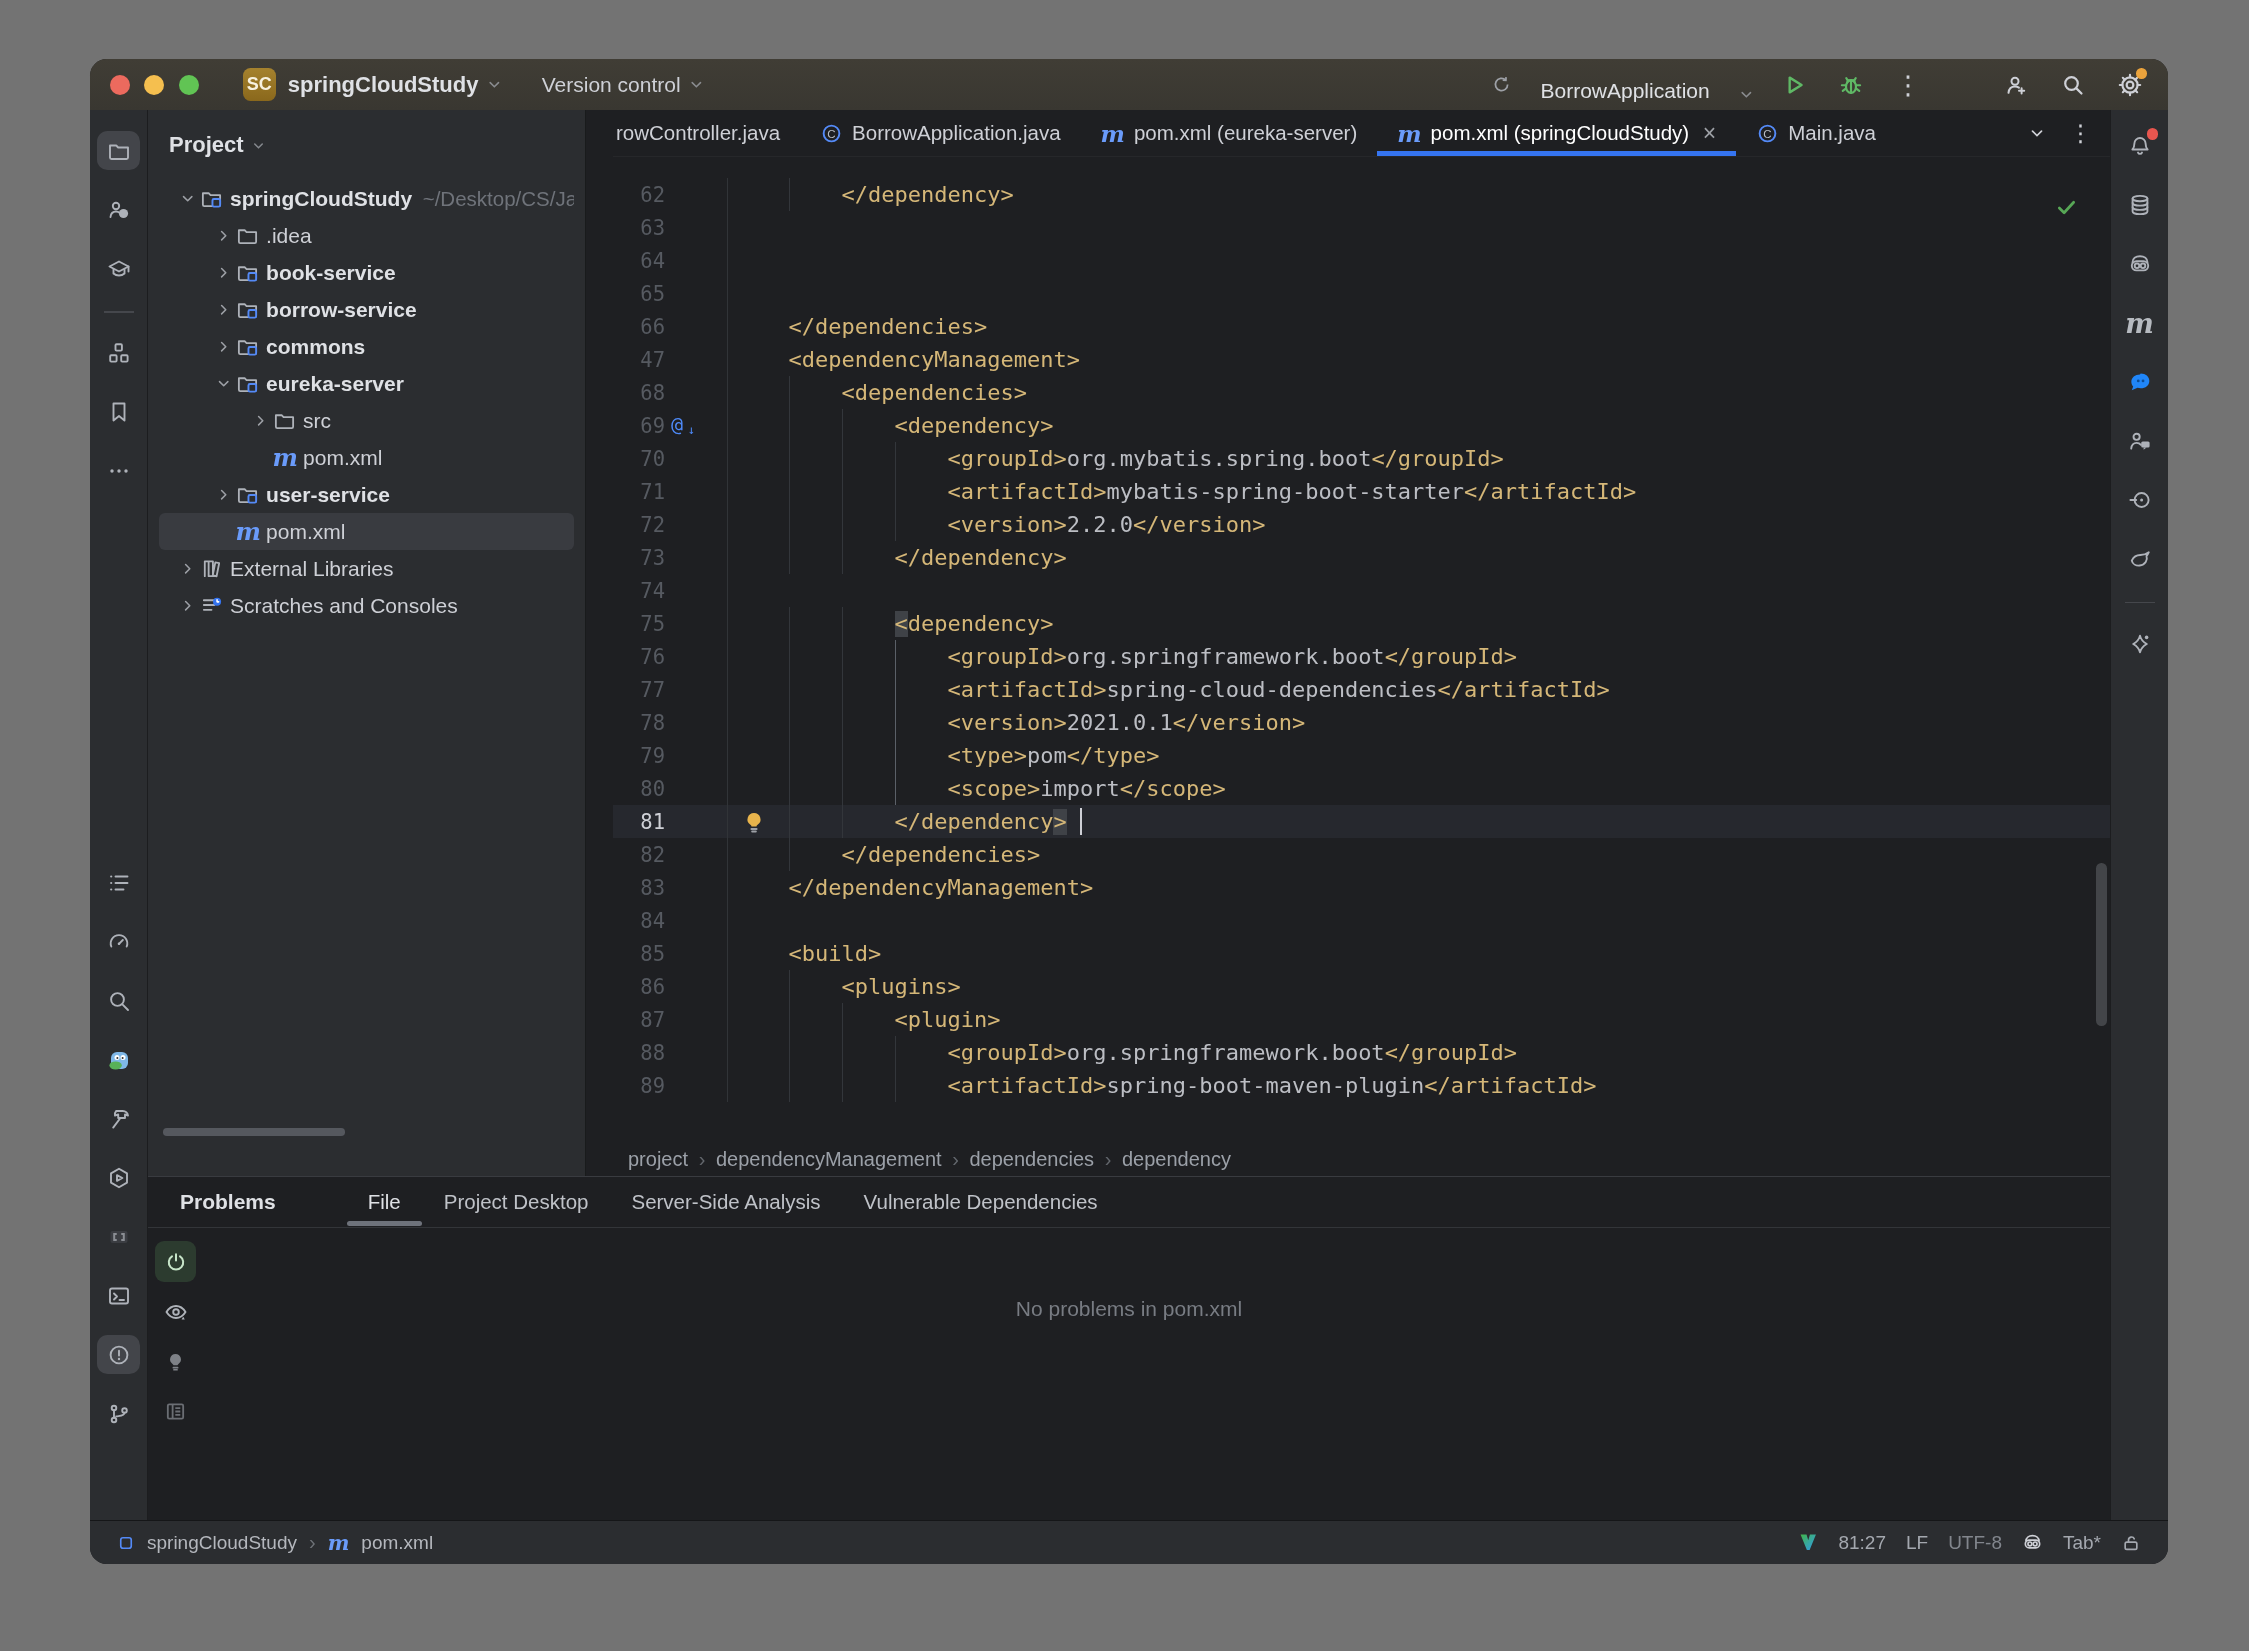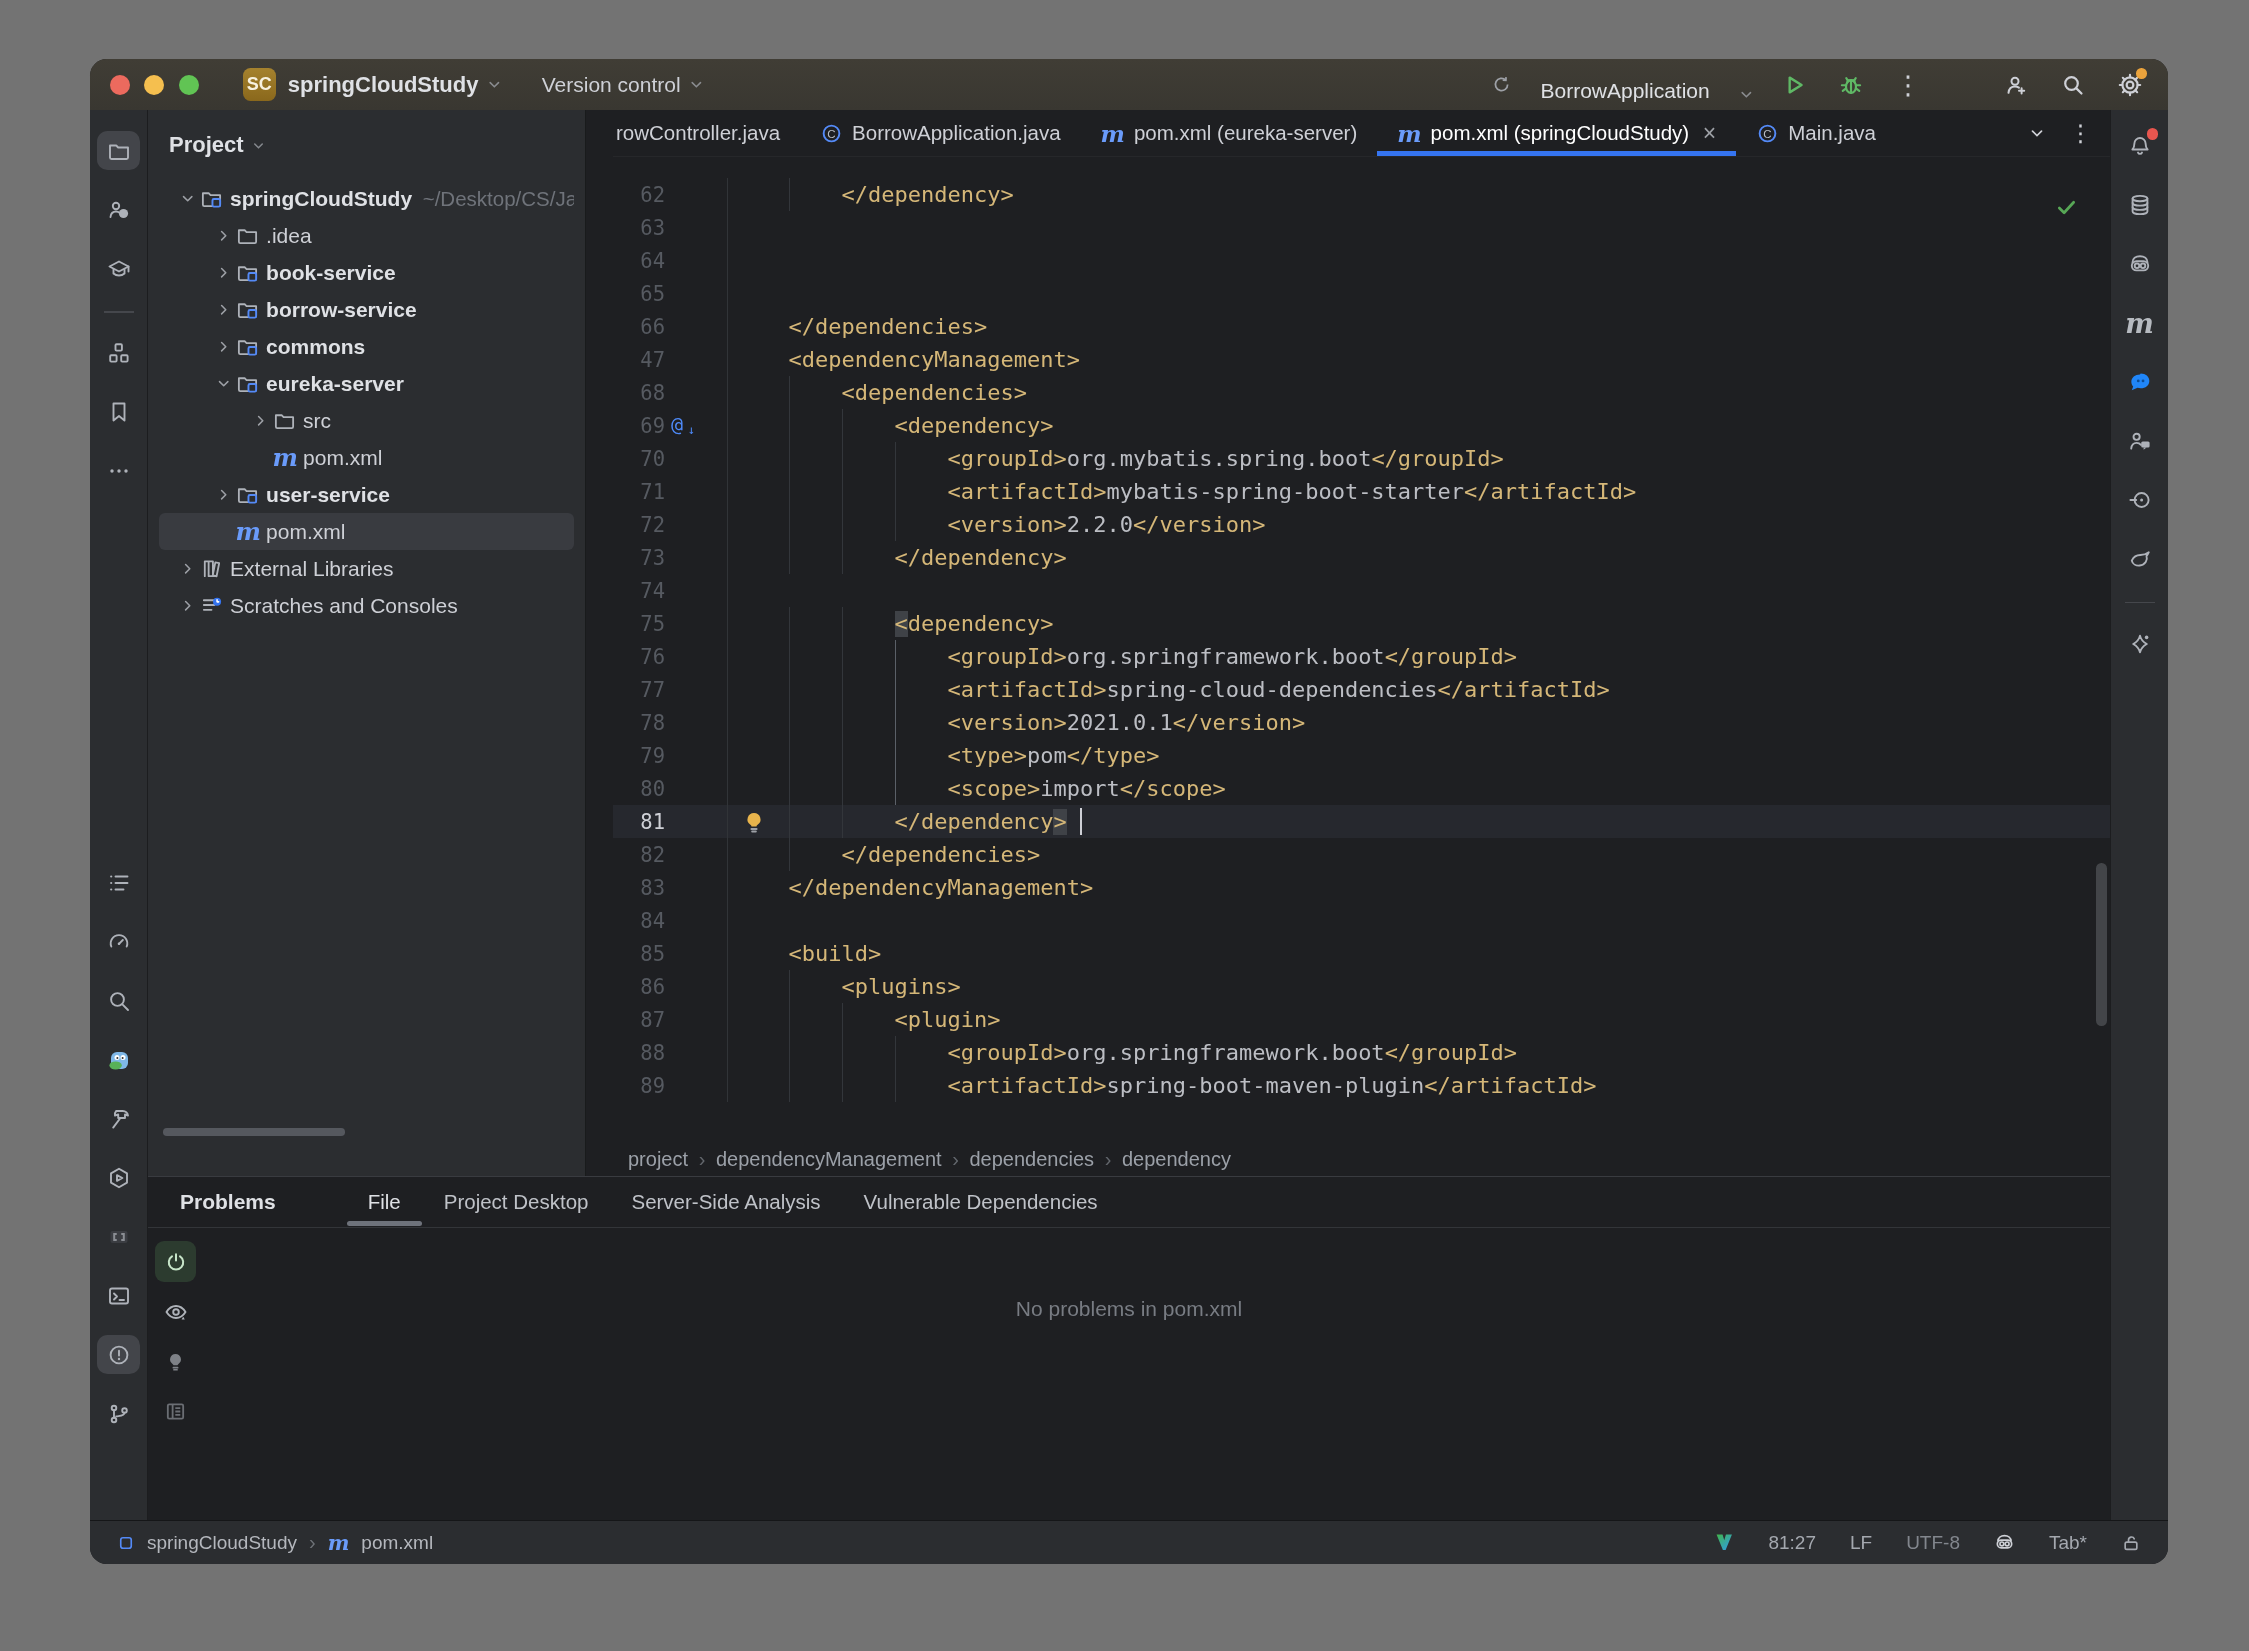--- a/index.html
+++ b/index.html
@@ -93,21 +93,21 @@
   .ptab.sel::after{content:"";position:absolute;left:-21px;right:-21px;bottom:-12px;height:5.3px;border-radius:3px;background:#6e727b;}
   .ptools{position:absolute;left:6px;top:64px;display:flex;flex-direction:column;align-items:center;gap:9px;width:43px;}
   .ptool{width:41px;height:41px;border-radius:9px;display:flex;align-items:center;justify-content:center;}
   .ptool.active{background:#2c3b2f;}
   .pmsg{position:absolute;left:0;right:0;top:120px;text-align:center;color:#787c83;font-size:21px;}
   
   .statusbar{position:absolute;left:0;right:0;bottom:0;height:44px;background:#2b2d30;border-top:1.5px solid rgba(0,0,0,.5);
              display:flex;align-items:center;padding:0 27px;box-sizing:border-box;font-size:19px;color:#b4b7bd;}
   .sb-left{display:flex;align-items:center;gap:12px;}
   .sb-sep{color:#6e7277;font-size:20px;}
-  .sb-right{margin-left:auto;display:flex;align-items:center;gap:34px;color:#a4a8af;}
+  .sb-right{margin-left:auto;display:flex;align-items:center;gap:20px;color:#a4a8af;}
   .sb-dim{color:#82868d;text-align:right;}
   svg{display:block;}
 </style>
 </head>
 <body>
 
 <div class="canvas">
   <div class="window">
 
     <div class="titlebar">

